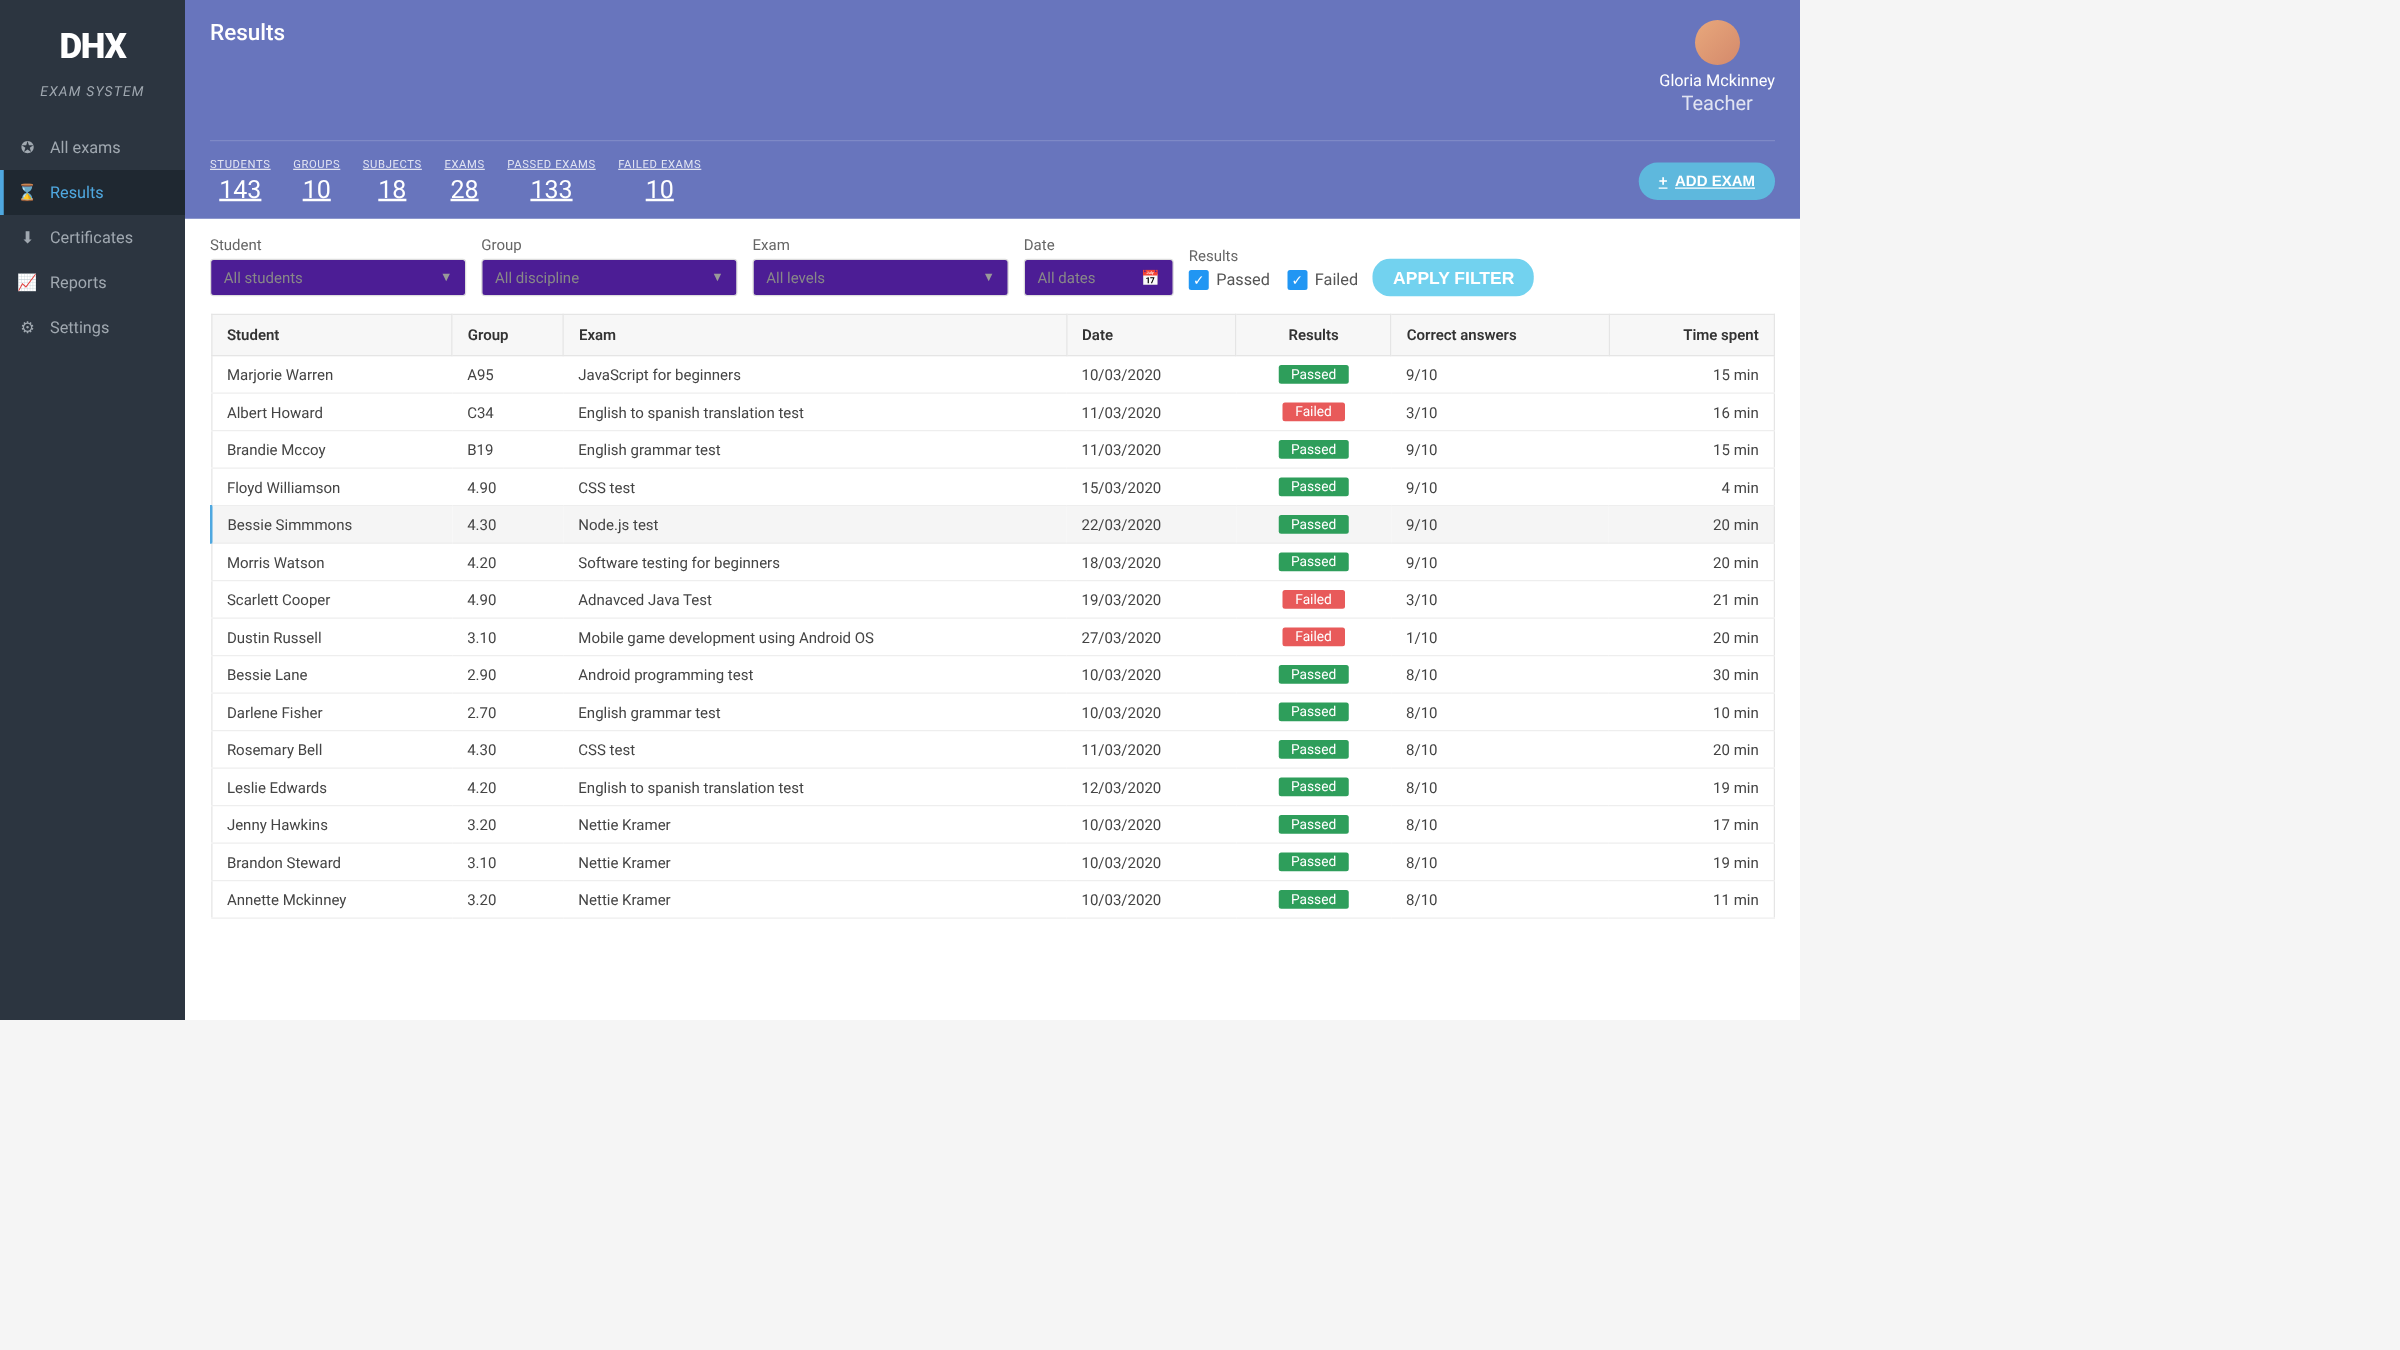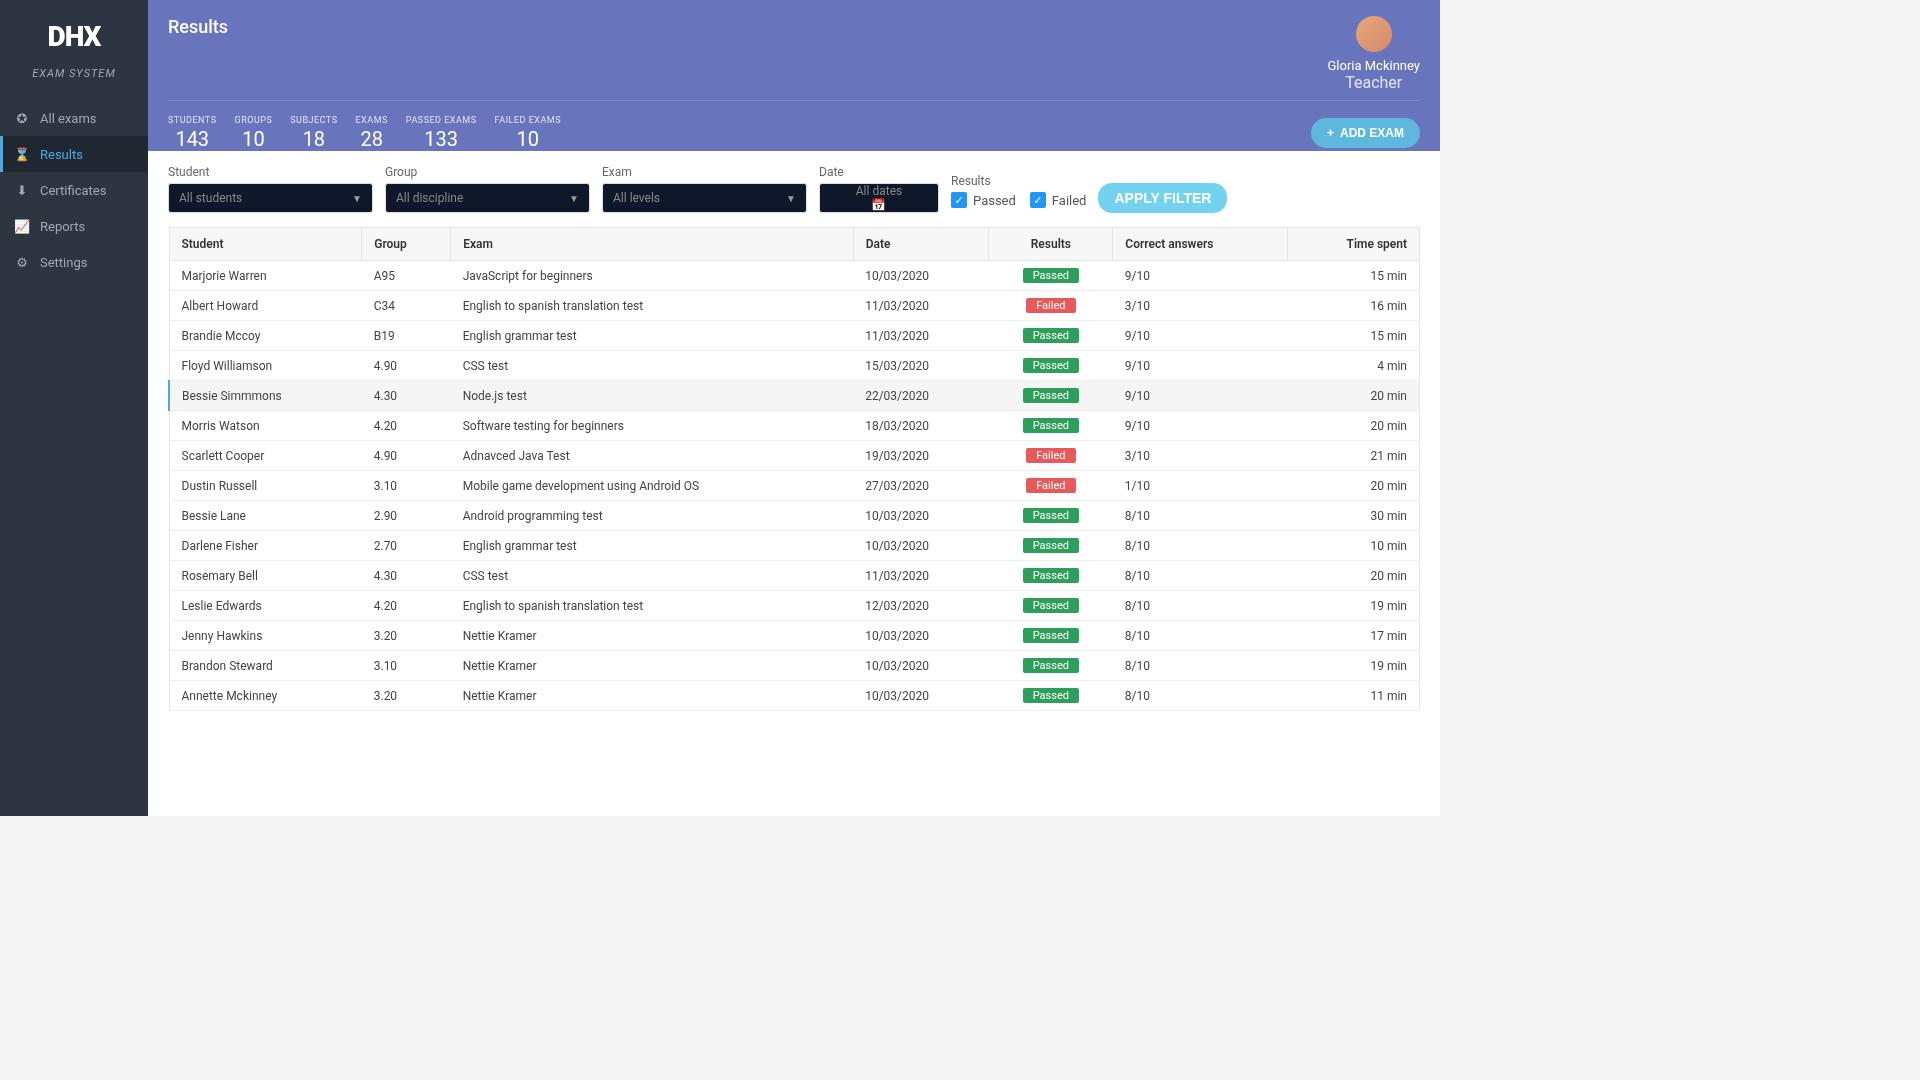--- a/index.html
+++ b/index.html
@@ -19,33 +19,33 @@
 .main { flex: 1; display: flex; flex-direction: column; background: #fff; }
 
 
 .header { background: #6875bd; color: #fff; padding: 16px 20px 0 20px; }
 .header-top { display: flex; justify-content: space-between; align-items: flex-start; }
 .page-title { font-size: 18px; font-weight: 500; }
 .user-section { text-align: center; margin-left: 32px; }
 .avatar { width: 36px; height: 36px; border-radius: 50%; background: linear-gradient(135deg, #e8a87c, #d4896b); margin: 0 auto 6px; }
 .user-name { font-size: 13px; }
 .user-role { font-size: 16px; opacity: 0.8; }
-.header-bottom { display: flex; justify-content: space-between; align-items: center; margin-top: 8px; border-top: 1px solid rgba(255,255,255,0.15); padding-top: 14px; }
+.header-bottom { display: flex; justify-content: space-between; align-items: center; margin-top: 20px; padding-bottom: 12px; border-top: 1px solid rgba(255,255,255,0.15); padding-top: 14px; text-decoration: underline; }
 .stats { display: flex; gap: 18px; }
 .stat-box { text-align: center; }
 .stat-label { font-size: 9px; opacity: 0.8; letter-spacing: 0.5px; }
 .stat-value { font-size: 20px; font-weight: 400; margin-top: 2px; }
 .add-exam-btn { background: #5eb8dd; color: #fff; border: none; padding: 8px 16px; border-radius: 16px; font-size: 12px; font-weight: 600; cursor: pointer; display: flex; align-items: center; gap: 6px; }
 
 
 .filters { display: flex; align-items: flex-end; gap: 12px; padding: 14px 20px; }
 .filter-group { display: flex; flex-direction: column; }
 .filter-label { font-size: 12px; color: #666; margin-bottom: 4px; }
-.select-box { width: 205px; height: 30px; border: 1px solid #ddd; border-radius: 3px; background: #0f172a; padding: 0 10px; font-size: 12px; color: #888; display: flex; align-items: center; justify-content: space-between; cursor: pointer; }
-.select-box.date-box { width: 120px; flex-direction: column; }
+.select-box { width: 205px; height: 30px; border: 1px solid #ddd; border-radius: 3px; background: #4c1d95; padding: 0 10px; font-size: 12px; color: #888; display: flex; align-items: center; justify-content: space-between; cursor: pointer; }
+.select-box.date-box { width: 120px; }
 .checkbox-group { display: flex; align-items: center; gap: 14px; padding-bottom: 5px; }
 .checkbox-item { display: flex; align-items: center; gap: 6px; font-size: 13px; color: #555; }
 .cb { width: 16px; height: 16px; background: #2196f3; border-radius: 2px; display: flex; align-items: center; justify-content: center; color: #fff; font-size: 11px; }
 .apply-btn { border: none; background: #72d2ef; color: #fff; padding: 7px 16px; border-radius: 14px; font-size: 14px; font-weight: 600; cursor: pointer; }
 
 
 .table-wrap { padding: 0 20px; }
 table { width: 100%; border-collapse: collapse; border: 1px solid #e5e5e5; }
 th { background: #f7f7f7; text-align: left; padding: 9px 12px; font-size: 12px; font-weight: 600; color: #333; border: 1px solid #e5e5e5; }
 td { padding: 7px 12px; font-size: 12px; color: #444; border-bottom: 1px solid #eee; }

